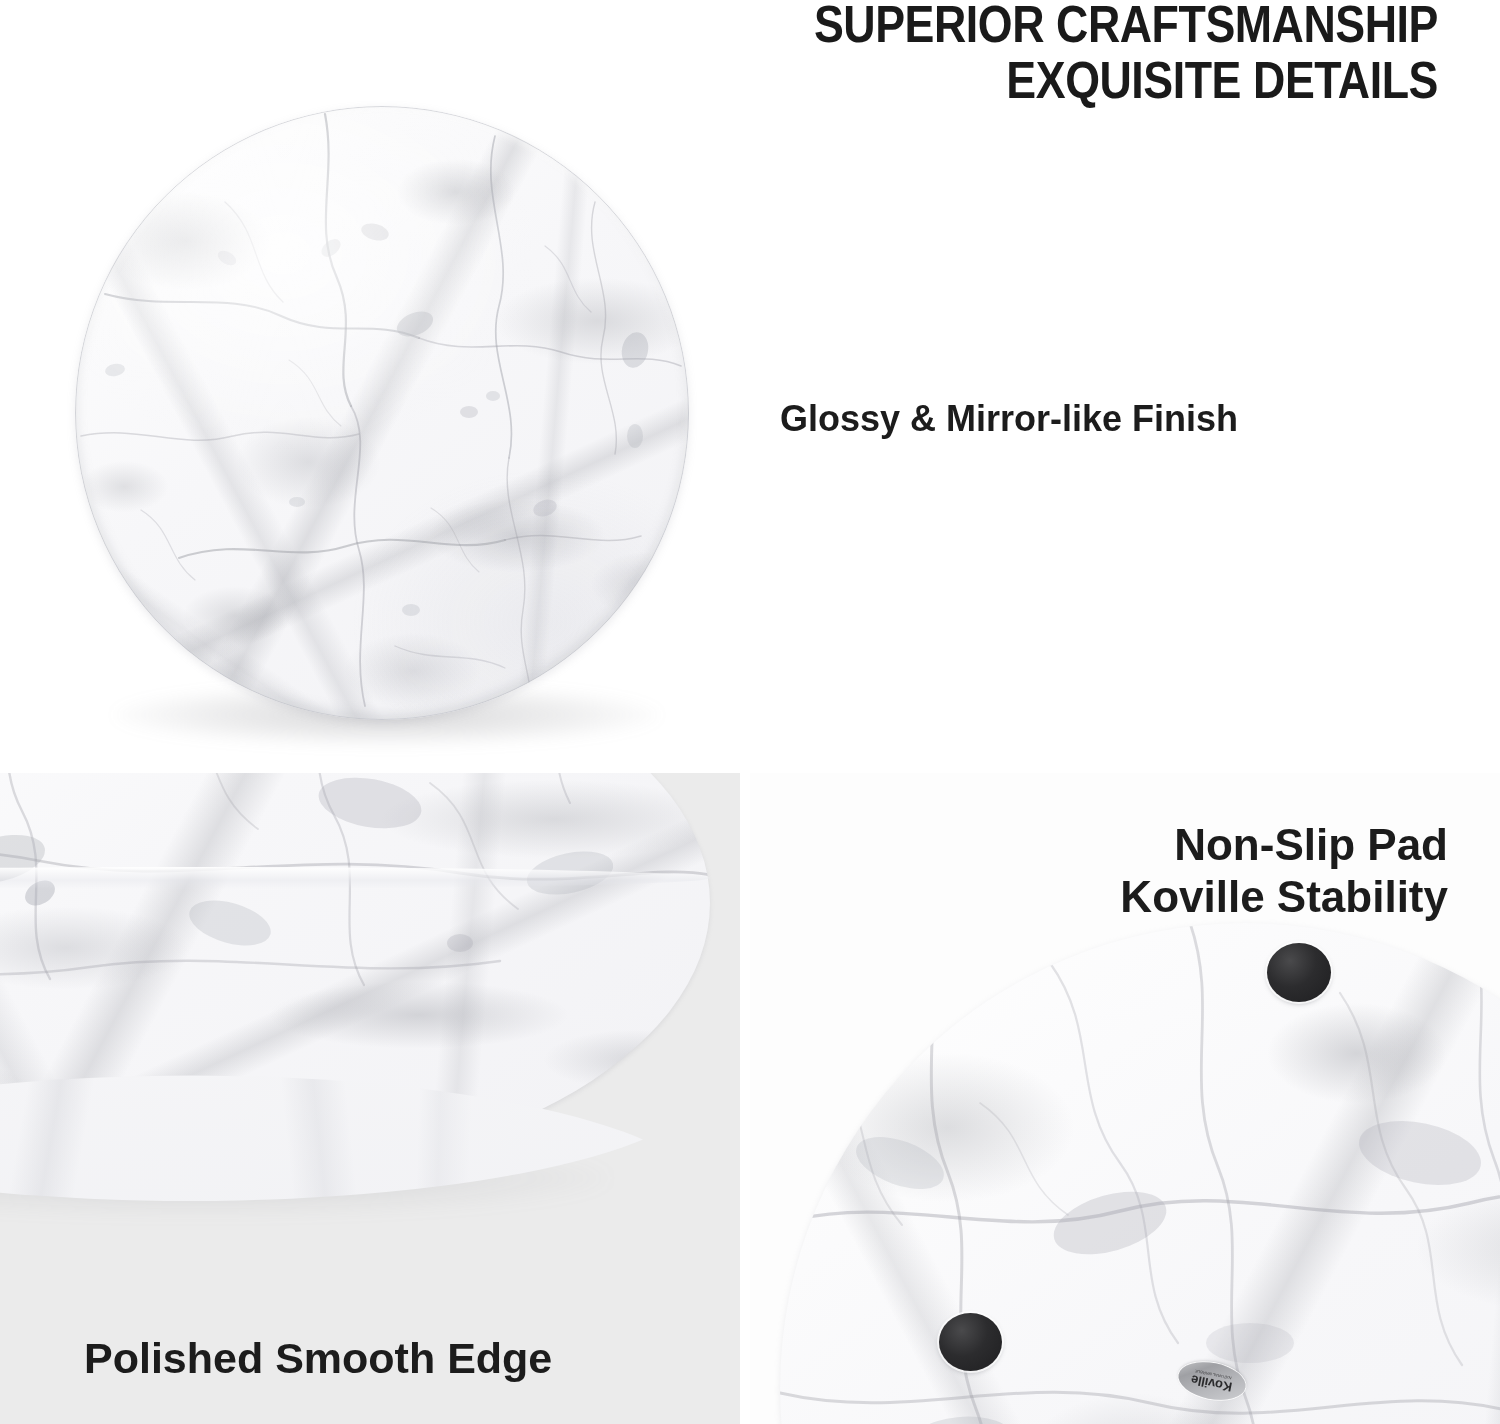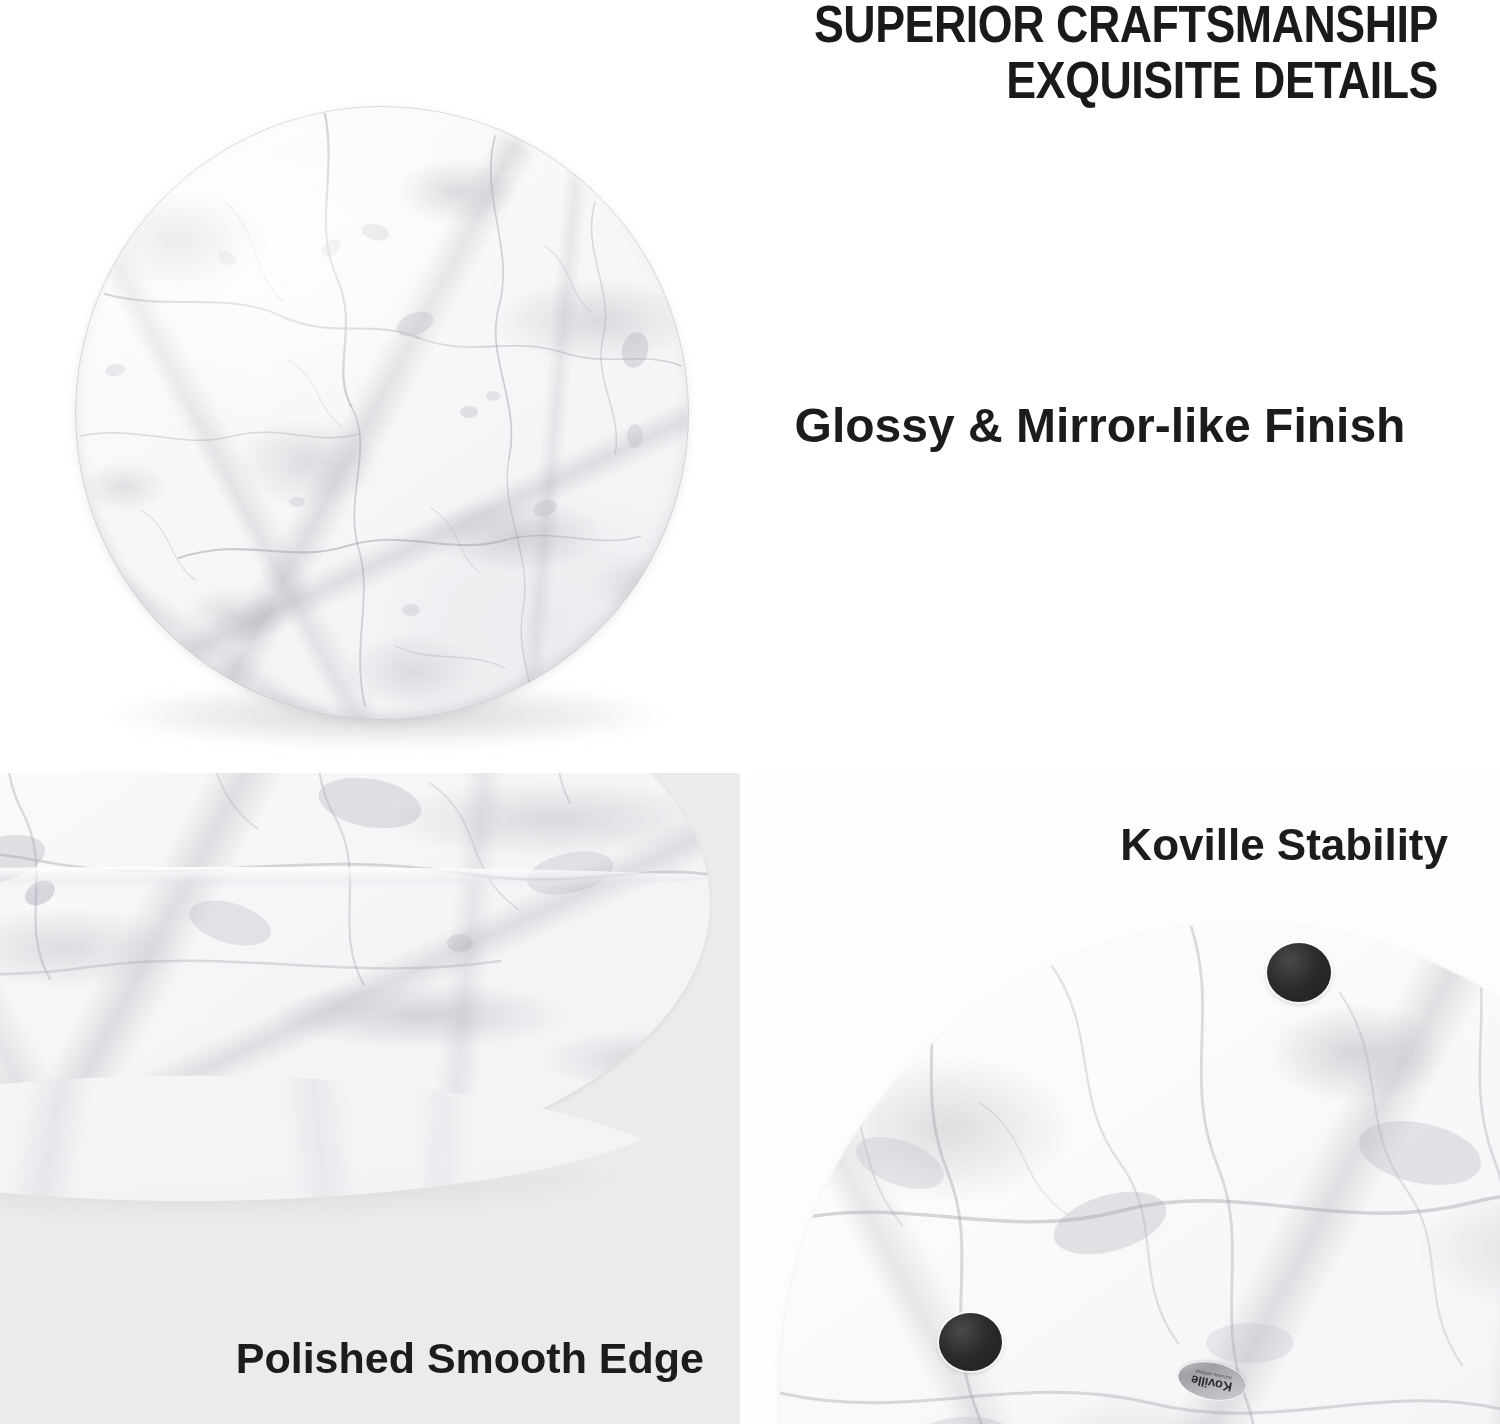--- a/index.html
+++ b/index.html
@@ -61,35 +61,35 @@
     position: absolute;
     font-family: "Liberation Sans", "DejaVu Sans", sans-serif;
     font-weight: 700;
     color: #1c1c1c;
     line-height: 1.18;
   }
   #label-glossy {
     right: 80px;
     top: 398px;
     width: 640px;
-    text-align: center;
-    font-size: 48px;
+    text-align: left;
+    font-size: 36px;
   }
   #label-nonslip {
     right: 52px;
     top: 46px;
     width: 560px;
     text-align: right;
     font-size: 44px;
   }
   #label-polished {
     left: 84px;
     bottom: 40px;
     width: 620px;
-    text-align: right;
+    text-align: left;
     font-size: 43px;
   }
 
   
   .marble {
     background-color: #fbfbfc;
     background-image:
       radial-gradient(ellipse 22% 13% at 18% 22%, rgba(150,152,158,0.30) 0%, rgba(150,152,158,0) 62%),
       radial-gradient(ellipse 16% 9%  at 62% 14%, rgba(140,142,150,0.34) 0%, rgba(140,142,150,0) 60%),
       radial-gradient(ellipse 26% 11% at 85% 35%, rgba(152,154,160,0.30) 0%, rgba(152,154,160,0) 64%),
@@ -384,18 +384,19 @@
       <div class="pad" id="pad-left"></div>
       <div class="pad" id="pad-right"></div>
 
       <div id="sticker">
         <div id="sticker-brand">Koville</div>
         <div id="sticker-tagline">NATURAL MARBLE</div>
       </div>
     </div>
 
     <div class="feature-label" id="label-nonslip">
+      <div>Non-Slip Pad</div>
       <div>Koville Stability</div>
     </div>
 
   </div>
 
 </div>
 
 </body></html>

